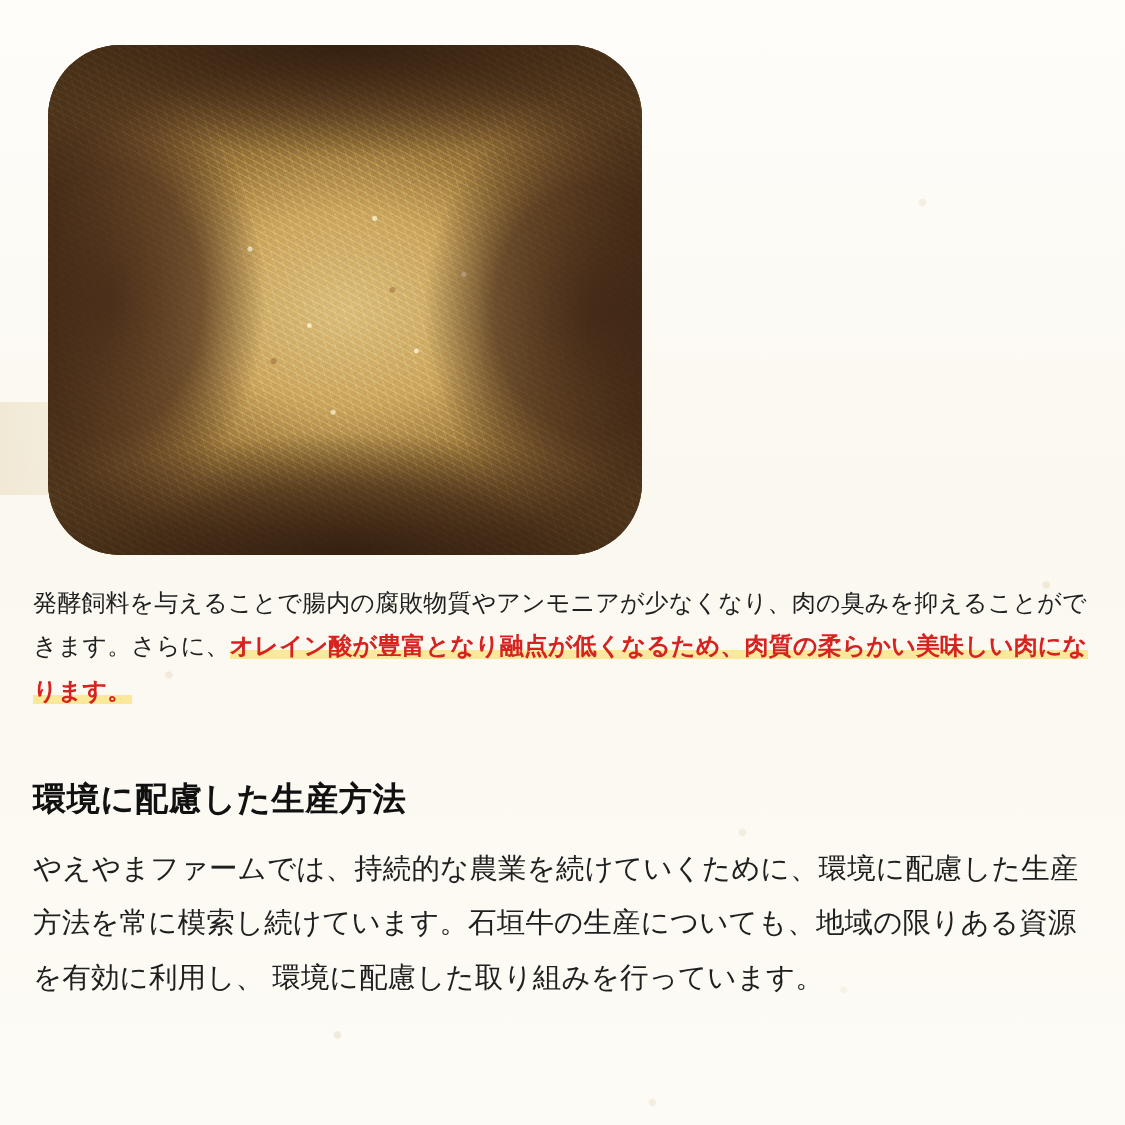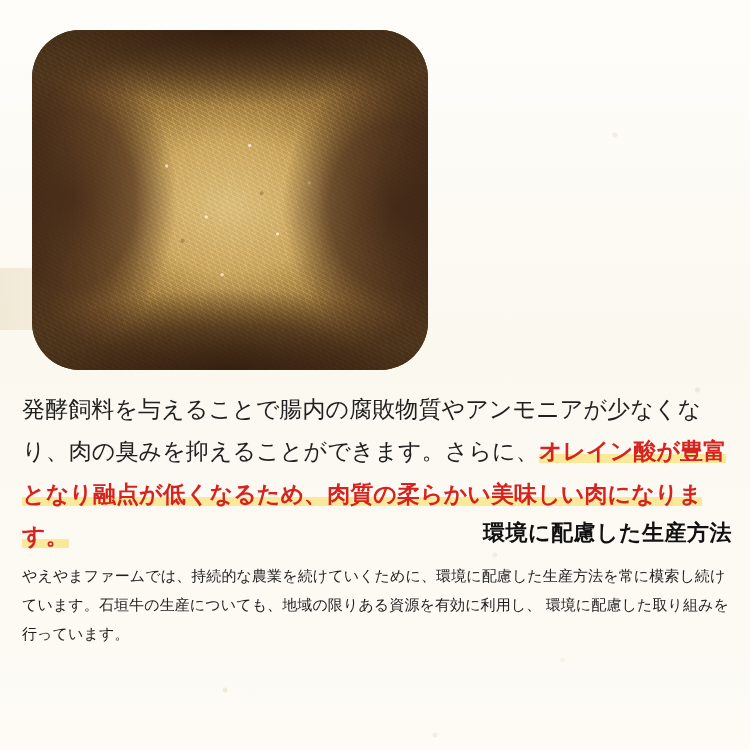--- a/index.html
+++ b/index.html
@@ -121,21 +121,21 @@
     padding: 0 1px;
   }
   
   #mid {
     position: absolute;
     left: 22px;
     top: 388px;
     width: 706px;
   }
   .mid-line {
-    font-size: 23px;
+    font-size: 16px;
     line-height: 1.84;
     color: #1f1f1f;
     margin: 0;
     letter-spacing: 0.1px;
   }
   .redmark {
     color: #d6231f;
     font-weight: 700;
     background: linear-gradient(transparent 60%, #fbe99a 60%, #fbe99a 96%, transparent 96%);
   }
@@ -145,24 +145,23 @@
     left: 22px;
     top: 518px;
     width: 710px;
   }
   .sec-heading {
     font-size: 22px;
     font-weight: 700;
     color: #111;
     margin: 0 0 14px 0;
     letter-spacing: 0.5px;
-    text-align: right;
   }
   .sec-body {
-    font-size: 15px;
+    font-size: 19px;
     line-height: 1.92;
     color: #1f1f1f;
     margin: 0;
     letter-spacing: 0.1px;
   }
 </style>
 </head>
 <body>
 
 <div id="page">

